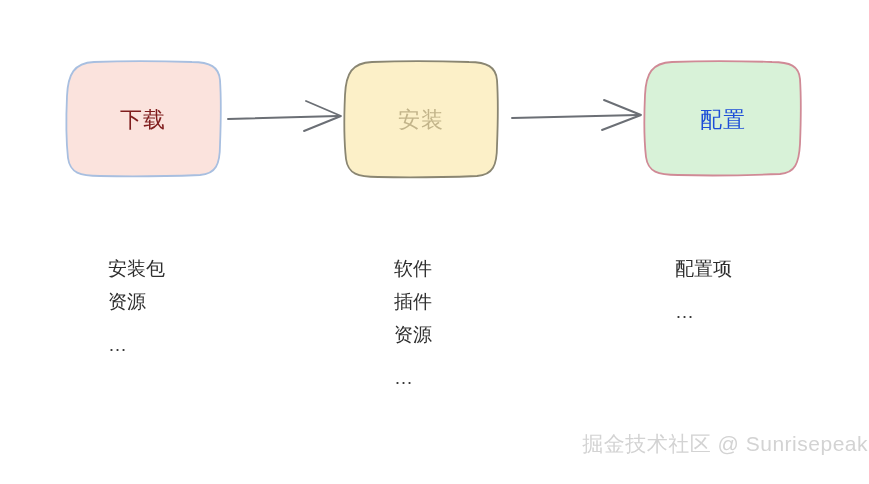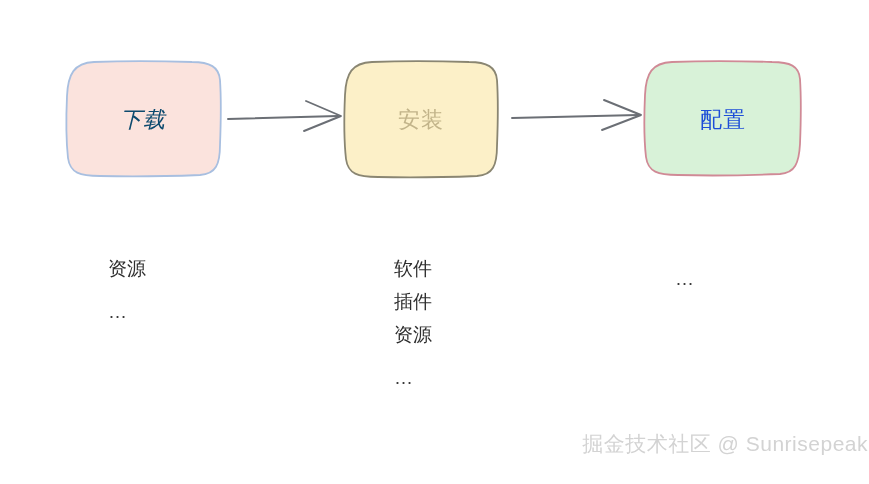--- a/index.html
+++ b/index.html
@@ -25,21 +25,21 @@
   }
 
   .node-label {
     position: absolute;
     font-size: 22px;
     letter-spacing: 1px;
     white-space: nowrap;
     transform: translate(-50%, -50%);
     pointer-events: none;
   }
-  .node-label.download { color: #0c4a6e; font-style: italic; }
+  .node-label.download { color: #7f1d1d; }
   .node-label.install  { color: #c2b48a; }
   .node-label.config   { color: #1d4ed8; }
 
   .detail-col {
     position: absolute;
     color: #2e2e2e;
     font-size: 19px;
     line-height: 33px;
   }
   .detail-item {
@@ -108,31 +108,33 @@
     <path d="M 512 118 L 638 115" stroke="#6b6f75" stroke-width="1.9" fill="none" stroke-linecap="round"></path>
     <path d="M 604 100 L 641 115 L 602 130" stroke="#6b6f75" stroke-width="1.9" fill="none" stroke-linecap="round" stroke-linejoin="round"></path>
   </g>
 </svg>
 
 <div class="node-label download" style="left:143px; top:120px;">下载</div>
 <div class="node-label install" style="left:421px; top:120px;">安装</div>
 <div class="node-label config" style="left:723px; top:120px;">配置</div>
 
 <div class="detail-col" style="left:108px; top:252px;">
+  <div class="detail-item">安装包</div>
   <div class="detail-item">资源</div>
   <div class="detail-spacer"></div>
   <div class="detail-item ellipsis">…</div>
 </div>
 
 <div class="detail-col" style="left:394px; top:252px;">
   <div class="detail-item">软件</div>
   <div class="detail-item">插件</div>
   <div class="detail-item">资源</div>
   <div class="detail-spacer"></div>
   <div class="detail-item ellipsis">…</div>
 </div>
 
 <div class="detail-col" style="left:675px; top:252px;">
+  <div class="detail-item">配置项</div>
   <div class="detail-spacer"></div>
   <div class="detail-item ellipsis">…</div>
 </div>
 
 <div id="watermark">掘金技术社区 @ Sunrisepeak</div>
 
 </body></html>

